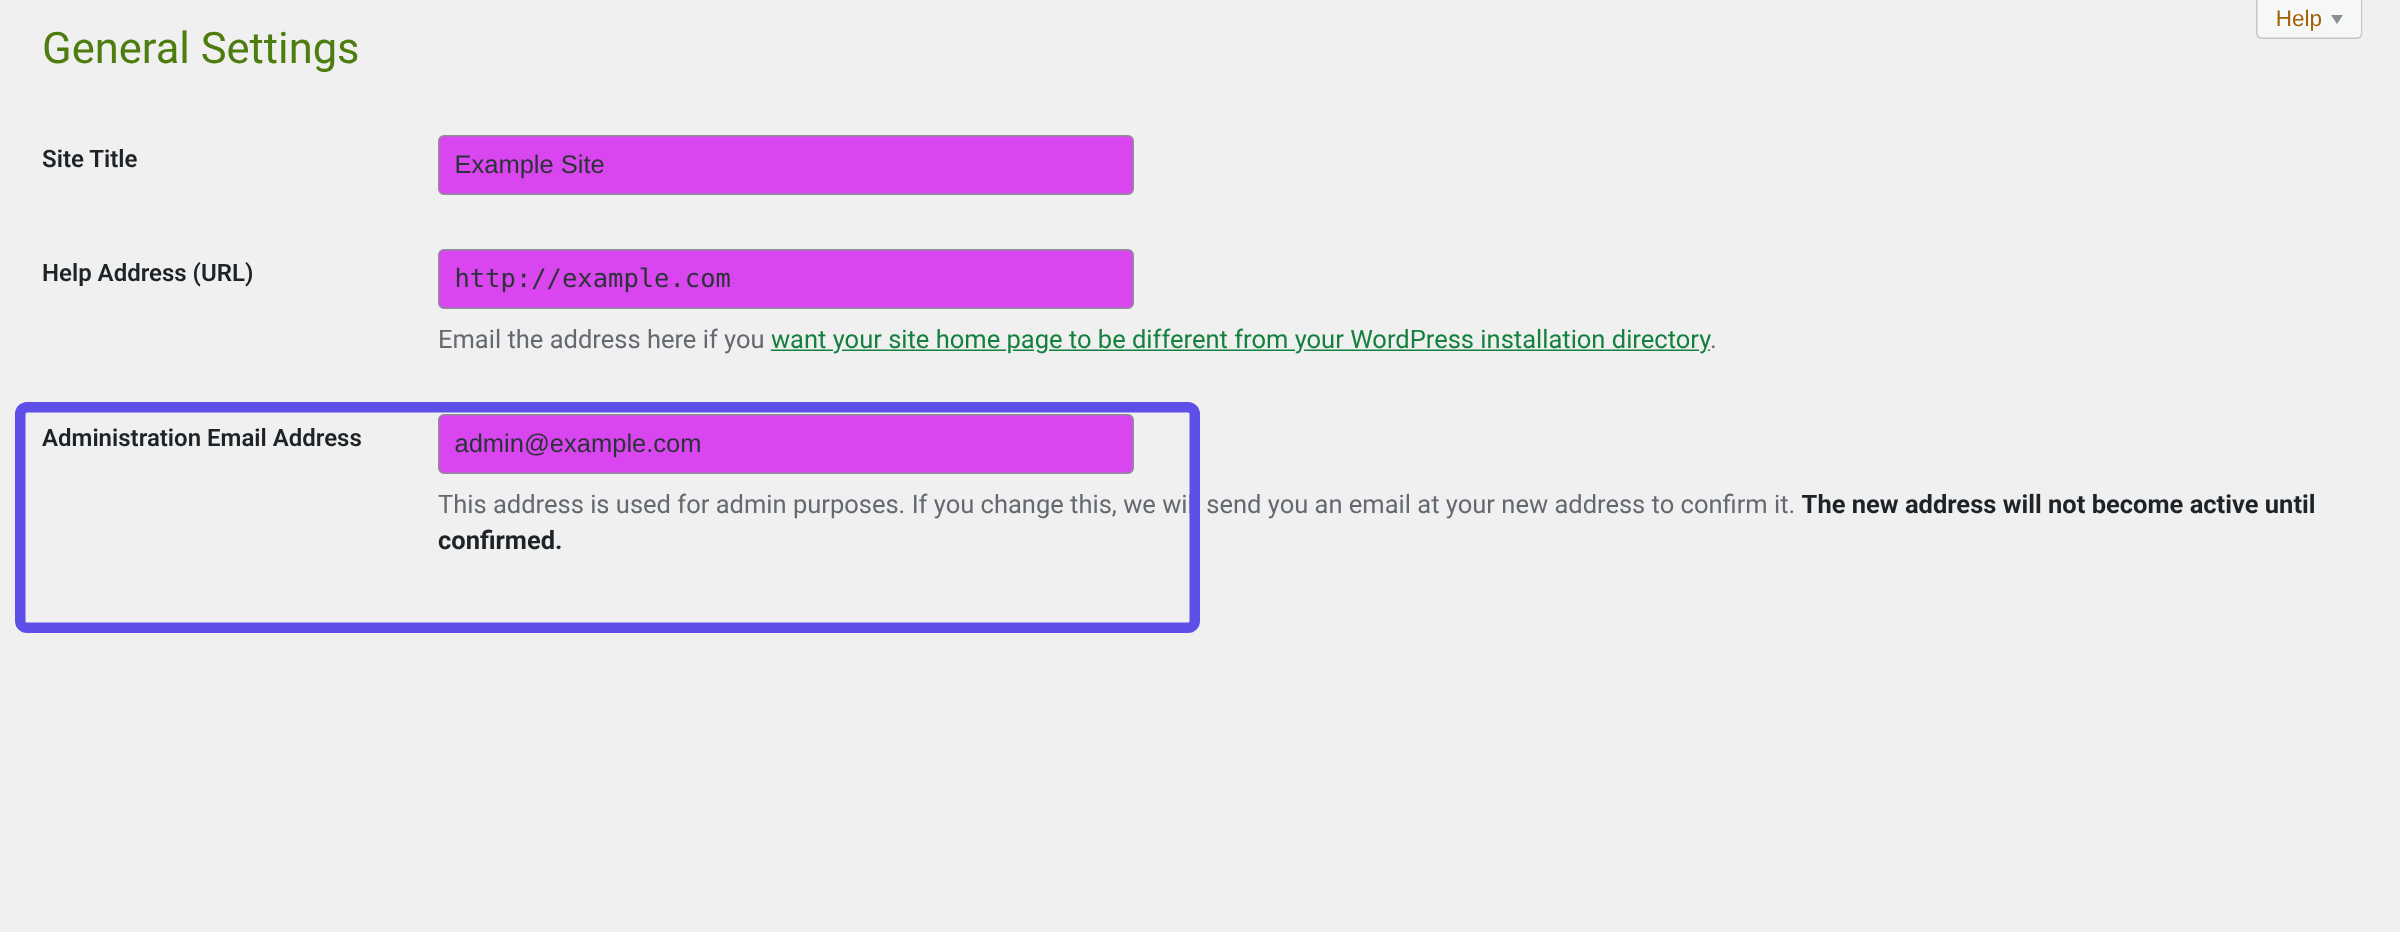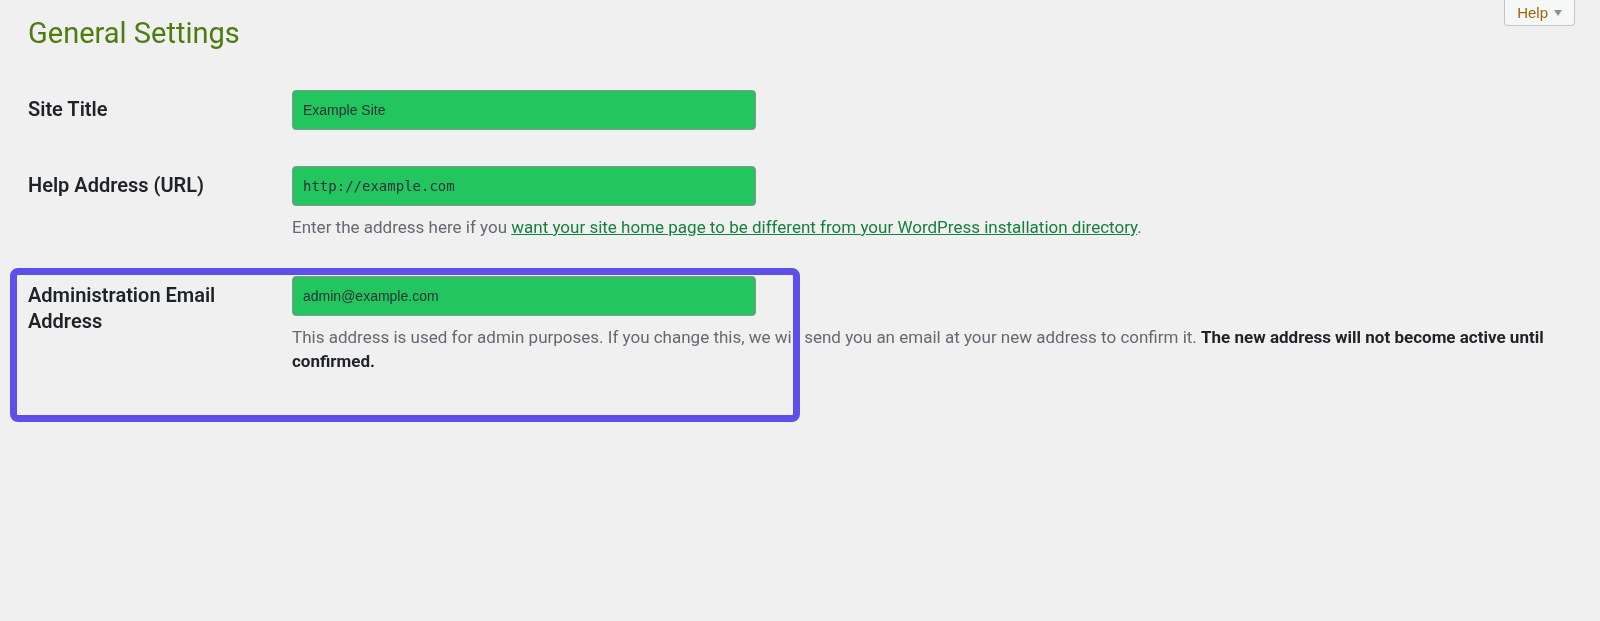--- a/index.html
+++ b/index.html
@@ -42,38 +42,38 @@
     }
     .form-table {
       width: 100%;
       border-collapse: collapse;
       margin-top: 10px;
     }
     .form-table tr { vertical-align: top; }
     .form-table th {
       text-align: left;
       font-weight: 600;
-      font-size: 20px;
+      font-size: 16px;
       padding: 24px 10px 24px 28px;
       width: 292px;
       line-height: 1.3;
       color: #1d2327;
     }
     .form-table td {
       padding: 18px 28px 18px 0;
     }
     .regular-text {
       width: 464px;
       height: 40px;
       padding: 0 10px;
-      font-size: 14px;
+      font-size: 17px;
       line-height: 40px;
       border: 1px solid #8c8f94;
       border-radius: 4px;
-      background: #22c55e;
+      background: #d946ef;
       color: #2c3338;
     }
     .code-text {
       font-family: Menlo, Consolas, monospace;
     }
     .description {
       font-size: 17px;
       color: #646970;
       margin-top: 10px;
       line-height: 1.4;
@@ -110,21 +110,21 @@
       <th><label>Site Title</label></th>
       <td>
         <input type="text" class="regular-text" value="Example Site" style="">
       </td>
     </tr>
     <tr>
       <th><label>Help Address (URL)</label></th>
       <td>
         <input type="text" class="regular-text code-text" value="http://example.com" style="">
         <p class="description">
-          <span>Enter the address here if you </span><a href="#">want your site home page to be different from your WordPress installation directory</a><span>.</span>
+          <span>Email the address here if you </span><a href="#">want your site home page to be different from your WordPress installation directory</a><span>.</span>
         </p>
       </td>
     </tr>
     <tr>
       <th><label>Administration Email Address</label></th>
       <td>
         <input type="text" class="regular-text" value="admin@example.com" style="">
         <p class="description">
           <span>This address is used for admin purposes. If you change this, we will send you an email at your new address to confirm it. </span><strong>The new address will not become active until confirmed.</strong>
         </p>

